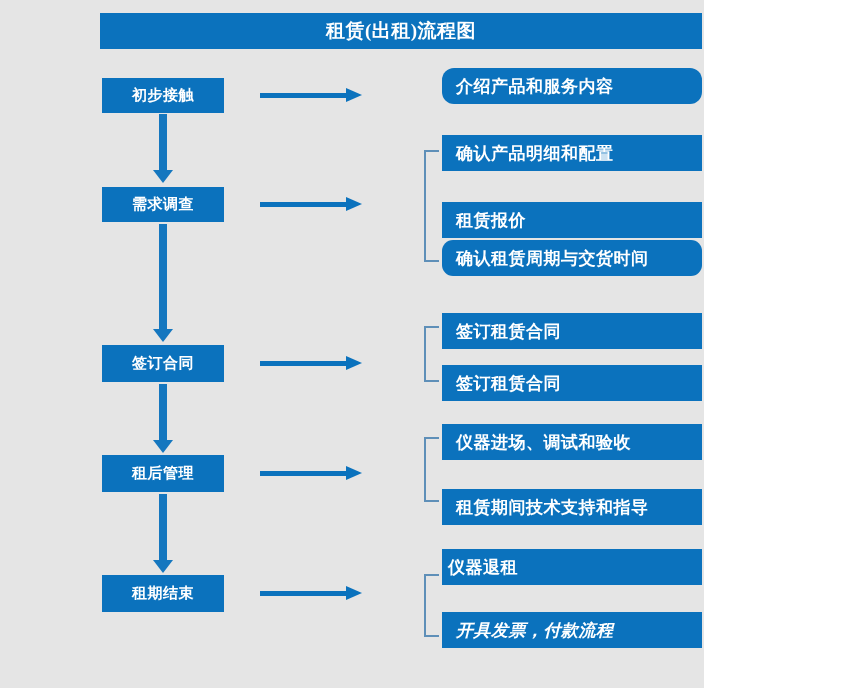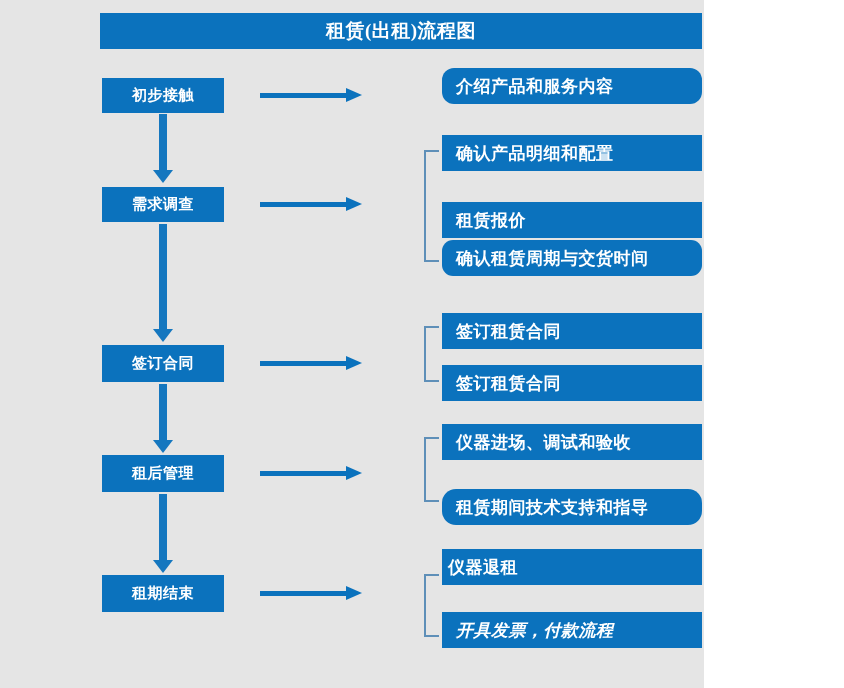--- a/index.html
+++ b/index.html
@@ -162,17 +162,17 @@
   <div class="bracket" style="top:437px; height:65px;"></div>
   <div class="bracket" style="top:574px; height:63px;"></div>
 
   <div class="box task-box" style="top:68px;border-radius:12px;">介绍产品和服务内容</div>
   <div class="box task-box" style="top:135px;">确认产品明细和配置</div>
   <div class="box task-box" style="top:202px;">租赁报价</div>
   <div class="box task-box" style="top:240px;border-radius:11px;">确认租赁周期与交货时间</div>
   <div class="box task-box" style="top:313px;">签订租赁合同</div>
   <div class="box task-box" style="top:365px;">签订租赁合同</div>
   <div class="box task-box" style="top:424px;">仪器进场、调试和验收</div>
-  <div class="box task-box" style="top:489px;border-radius:14px;">租赁期间技术支持和指导</div>
+  <div class="box task-box" style="top:489px;">租赁期间技术支持和指导</div>
   <div class="box task-box" style="top:549px;padding-left:6px;">仪器退租</div>
   <div class="box task-box" style="top:612px;font-style:italic;">开具发票，付款流程</div>
 
 </div>
 
 </body></html>

